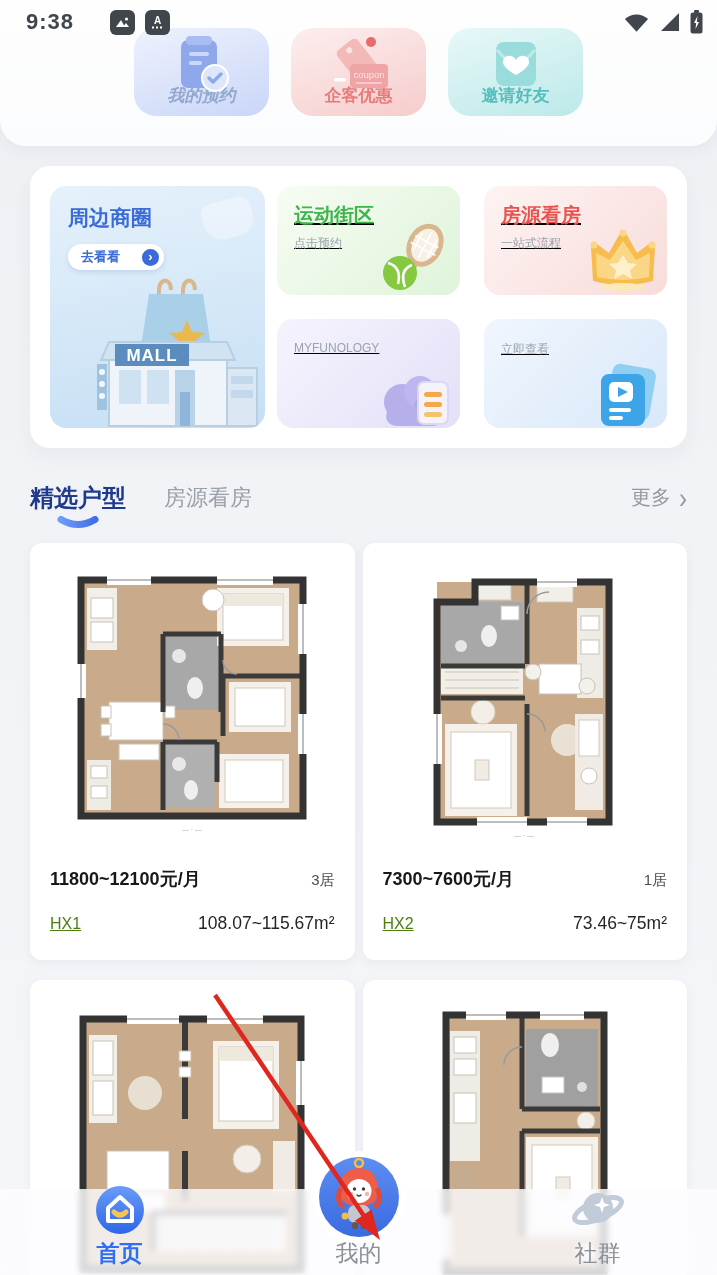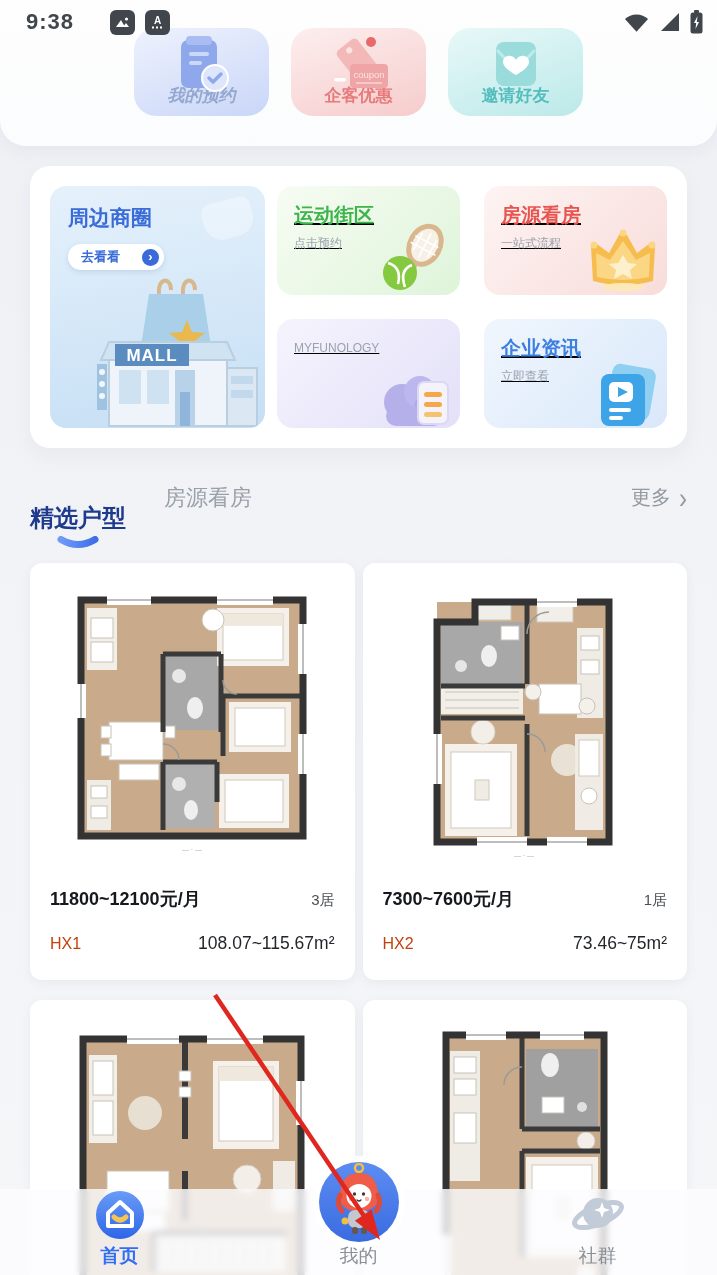--- a/index.html
+++ b/index.html
@@ -48,46 +48,46 @@
   .mini-title{font-size:20px;font-weight:bold;}
   .mini-sub{font-size:12px;color:#9aa2ac;margin-top:6px;}
   .m1{background:linear-gradient(135deg,#f7fcf3 0%,#def4da 100%);} .m1 .mini-title{color:#3cb54a;}
   .m2{background:linear-gradient(135deg,#fdf4f3 0%,#f8dcda 100%);} .m2 .mini-title{color:#e85450;}
   .m3{background:linear-gradient(135deg,#f5f4fd 0%,#e3e0f8 100%);} .m3 .mini-title{color:#7b7ae0;}
   .m4{background:linear-gradient(135deg,#f0f6fd 0%,#d9e8fa 100%);} .m4 .mini-title{color:#3d7fe0;}
   .mini-art{position:absolute;right:2px;bottom:-2px;}
 
   
   .sechead{margin:34px 30px 14px;display:flex;align-items:flex-start;}
-  .tab-active{position:relative;cursor:pointer;margin-top:20px;}
+  .tab-active{position:relative;cursor:pointer;}
   .tab-active .tab-label{font-size:24px;font-weight:bold;color:#1e3a8c;}
   .tab-underline{display:block;margin:2px auto 0;}
   .tab-inactive{margin-left:38px;font-size:22px;color:#98a0aa;padding-top:1px;cursor:pointer;}
   .more{margin-left:auto;display:flex;align-items:center;gap:8px;color:#939aa2;font-size:20px;cursor:pointer;padding-top:2px;}
   .more-chev{font-size:24px;line-height:1;transform:scaleY(1.25);}
 
   
   .listings{margin:0 30px;display:grid;grid-template-columns:1fr 1fr;gap:8px;}
   .lcard{background:#ffffff;border-radius:12px;box-shadow:0 3px 10px rgba(180,188,200,0.18);
     overflow:hidden;cursor:pointer;}
   .plan{height:298px;display:flex;align-items:center;justify-content:center;padding-top:12px;}
   .lrow1{display:flex;justify-content:space-between;align-items:baseline;padding:14px 20px 0;}
   .price{font-size:18px;font-weight:bold;color:#15181c;}
   .rooms{font-size:15px;color:#4a4f55;}
   .lrow2{display:flex;justify-content:space-between;align-items:baseline;padding:22px 20px 26px;}
-  .hcode{font-size:16px;color:#c2410c;}
+  .hcode{font-size:16px;color:#4d7c0f;text-decoration:underline;}
   .area{font-size:17.5px;color:#23272c;}
   .row2{margin-top:20px;}
 
   
   .tabbar{position:absolute;left:0;right:0;bottom:0;height:86px;z-index:40;
     background:rgba(252,253,255,0.80);backdrop-filter:blur(3px);
     display:flex;justify-content:space-around;align-items:flex-end;padding-bottom:6px;box-sizing:border-box;}
   .tb-item{display:flex;flex-direction:column;align-items:center;width:120px;cursor:pointer;}
-  .tb-label{font-size:19px;margin-top:3px;color:#8b9097;}
+  .tb-label{font-size:23px;margin-top:3px;color:#8b9097;}
   .tb-home .tb-label{color:#2f6ef5;font-weight:bold;}
   .mascot-wrap{position:relative;width:92px;height:92px;margin-bottom:-8px;}
   .mascot-halo{position:absolute;left:50%;top:50%;transform:translate(-50%,-50%);width:92px;height:92px;
     border-radius:50%;background:rgba(255,255,255,0.95);}
   .mascot-wrap svg{position:absolute;left:50%;top:50%;transform:translate(-50%,-50%);}
 
   .arrow-overlay{position:absolute;left:0;top:0;z-index:60;pointer-events:none;}
 </style>
 </head>
 <body>
@@ -235,21 +235,20 @@
           <circle cx="42" cy="28" r="16" fill="#bcb7ee"></circle>
           <circle cx="52" cy="44" r="16" fill="#aea9e6"></circle>
           <rect x="8" y="42" width="58" height="20" rx="10" fill="#b5b0ea"></rect>
           <rect x="40" y="18" width="30" height="42" rx="6" fill="#f4f2fb" stroke="#dcd8f4" stroke-width="2"></rect>
           <rect x="46" y="28" width="18" height="5" rx="2.5" fill="#f5a84a"></rect>
           <rect x="46" y="38" width="18" height="5" rx="2.5" fill="#f5a84a"></rect>
           <rect x="46" y="48" width="18" height="5" rx="2.5" fill="#f5c36e"></rect>
         </svg>
       </div>
       <div class="mini m4">
-        <div class="mini-title">企业资讯</div>
         <div class="mini-sub">立即查看</div>
         <svg class="mini-art" width="74" height="68" viewBox="0 0 74 68">
           <rect x="18" y="4" width="44" height="52" rx="8" transform="rotate(10 40 30)" fill="#8fd0f2"></rect>
           <rect x="10" y="12" width="44" height="52" rx="8" fill="#3da4e8"></rect>
           <rect x="18" y="20" width="24" height="20" rx="5" fill="#ffffff"></rect>
           <polygon points="27,25 37,30 27,35" fill="#3da4e8"></polygon>
           <rect x="18" y="46" width="22" height="4" rx="2" fill="#ffffff"></rect>
           <rect x="18" y="54" width="14" height="4" rx="2" fill="#ffffff"></rect>
         </svg>
       </div>

